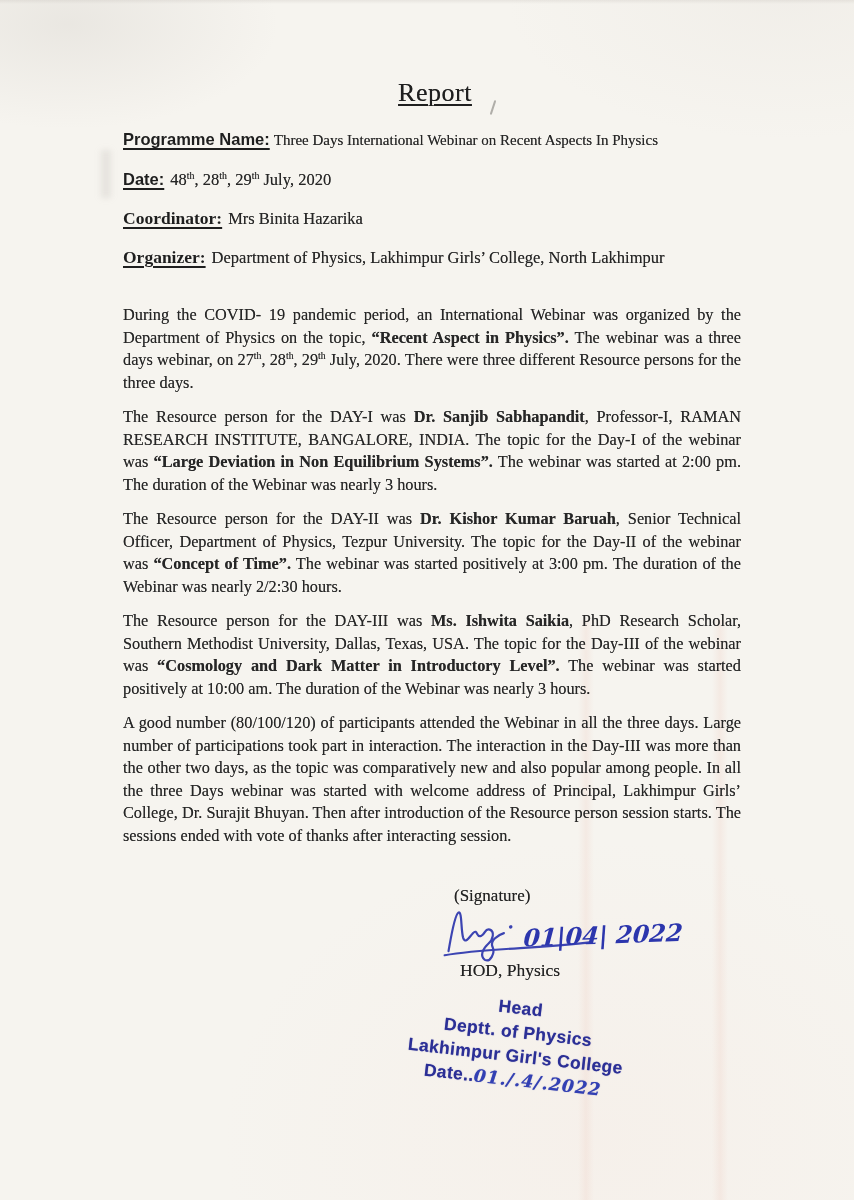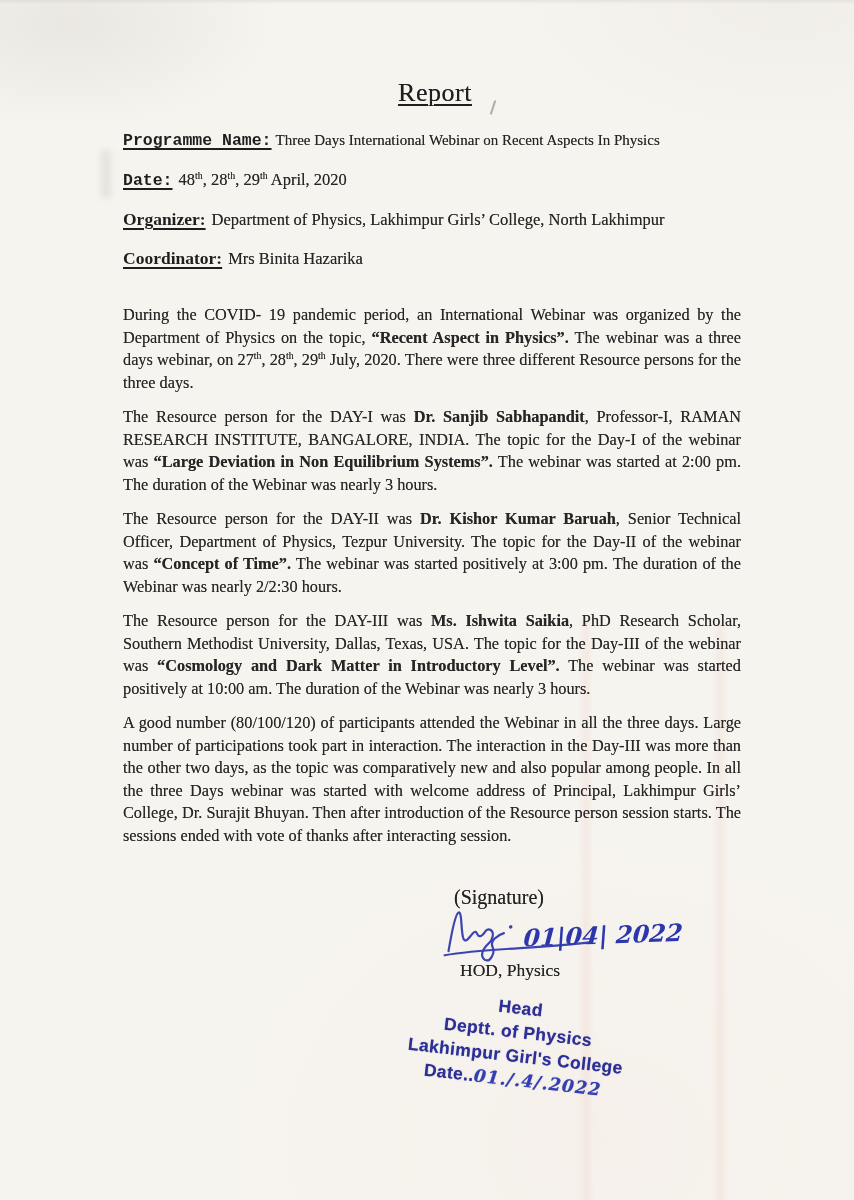--- a/index.html
+++ b/index.html
@@ -30,34 +30,34 @@
   .title {
     position:absolute; top:78px; left:0; right:0; text-align:center; padding-left:16px;
     font-size:26px; color:#1f1f1f; letter-spacing:0.5px;
     text-decoration:underline; text-underline-offset:3px; text-decoration-thickness:1.5px;
     text-shadow:0 0 0.6px rgba(30,30,30,0.7);
   }
 
   .meta { position:absolute; left:123px; top:128px; width:640px; }
   .meta-row { margin-bottom:16px; line-height:23px; white-space:nowrap; }
   .lbl { text-decoration:underline; text-underline-offset:3px; font-weight:bold; color:#1e1e1e; }
-  .lbl-sans { font-family:Liberation Mono, monospace; font-size:16.5px; text-decoration-thickness:2px; }
+  .lbl-sans { font-family:Liberation Sans, sans-serif; font-size:16.5px; text-decoration-thickness:2px; }
   .lbl-serif { font-family:"Liberation Serif", serif; font-size:17.5px; text-decoration-thickness:1.8px; }
   .meta-val { font-size:16.5px; margin-left:6px; text-shadow:0 0 0.5px rgba(40,40,40,0.6); }
   .meta-val.small { font-size:15px; margin-left:4px; }
 
   .body-text { position:absolute; left:123px; top:304px; width:622px; }
   .body-text p {
     margin:0 4px 12px 0; font-size:16.3px; line-height:22.5px;
     text-align:justify; text-shadow:0 0 0.5px rgba(40,40,40,0.6);
   }
   .b { font-weight:bold; }
   sup { font-size:0.6em; line-height:0; vertical-align:super; }
 
-  .sig-caption { position:absolute; left:454px; top:886px; font-size:20px; color:#222;
+  .sig-caption { position:absolute; left:454px; top:886px; font-size:17px; color:#222;
     text-shadow:0 0 0.5px rgba(40,40,40,0.6); }
   .sig-svg { position:absolute; left:441px; top:903px; transform:rotate(-2deg); }
   .hod { position:absolute; left:460px; top:960px; font-size:17.5px; color:#222;
     text-shadow:0 0 0.5px rgba(40,40,40,0.6);text-align:center; }
 
   .stamp {
     position:absolute; left:398px; top:982px; width:250px;
     transform:rotate(6.5deg); transform-origin:left top;
     text-align:center; color:#2b2f96;
     font-family:"Liberation Sans", sans-serif; font-weight:bold;
@@ -77,27 +77,27 @@
   <div class="smudge"></div>
   <div class="pen-slip"></div>
 
   <div class="title">Report</div>
 
   <div class="meta">
     <div class="meta-row">
       <span class="lbl lbl-sans">Programme Name:</span><span class="meta-val small">Three Days International Webinar on Recent Aspects In Physics</span>
     </div>
     <div class="meta-row">
-      <span class="lbl lbl-sans">Date:</span><span class="meta-val"><span>48</span><sup>th</sup><span>, 28</span><sup>th</sup><span>, 29</span><sup>th</sup><span> April, 2020</span></span>
+      <span class="lbl lbl-sans">Date:</span><span class="meta-val"><span>48</span><sup>th</sup><span>, 28</span><sup>th</sup><span>, 29</span><sup>th</sup><span> July, 2020</span></span>
+    </div>
+    <div class="meta-row">
+      <span class="lbl lbl-serif">Coordinator:</span><span class="meta-val">Mrs Binita Hazarika</span>
     </div>
     <div class="meta-row">
       <span class="lbl lbl-serif">Organizer:</span><span class="meta-val">Department of Physics, Lakhimpur Girls’ College, North Lakhimpur</span>
-    </div>
-    <div class="meta-row">
-      <span class="lbl lbl-serif">Coordinator:</span><span class="meta-val">Mrs Binita Hazarika</span>
     </div>
   </div>
 
   <div class="body-text">
     <p><span>During the COVID- 19 pandemic period, an International Webinar was organized by the Department of Physics on the topic, </span><span class="b">“Recent Aspect in Physics”.</span><span> The webinar was a three days webinar, on 27</span><sup>th</sup><span>, 28</span><sup>th</sup><span>, 29</span><sup>th</sup><span> July, 2020. There were three different Resource persons for the three days.</span></p>
     <p><span>The Resource person for the DAY-I was </span><span class="b">Dr. Sanjib Sabhapandit</span><span>, Professor-I, RAMAN RESEARCH INSTITUTE, BANGALORE, INDIA. The topic for the Day-I of the webinar was </span><span class="b">“Large Deviation in Non Equilibrium Systems”.</span><span> The webinar was started at 2:00 pm. The duration of the Webinar was nearly 3 hours.</span></p>
     <p><span>The Resource person for the DAY-II was </span><span class="b">Dr. Kishor Kumar Baruah</span><span>, Senior Technical Officer, Department of Physics, Tezpur University. The topic for the Day-II of the webinar was </span><span class="b">“Concept of Time”.</span><span> The webinar was started positively at 3:00 pm. The duration of the Webinar was nearly 2/2:30 hours.</span></p>
     <p><span>The Resource person for the DAY-III was </span><span class="b">Ms. Ishwita Saikia</span><span>, PhD Research Scholar, Southern Methodist University, Dallas, Texas, USA. The topic for the Day-III of the webinar was </span><span class="b">“Cosmology and Dark Matter in Introductory Level”.</span><span> The webinar was started positively at 10:00 am. The duration of the Webinar was nearly 3 hours.</span></p>
     <p><span>A good number (80/100/120) of participants attended the Webinar in all the three days. Large number of participations took part in interaction. The interaction in the Day-III was more than the other two days, as the topic was comparatively new and also popular among people. In all the three Days webinar was started with welcome address of Principal, Lakhimpur Girls’ College, Dr. Surajit Bhuyan. Then after introduction of the Resource person session starts. The sessions ended with vote of thanks after interacting session.</span></p>
   </div>

